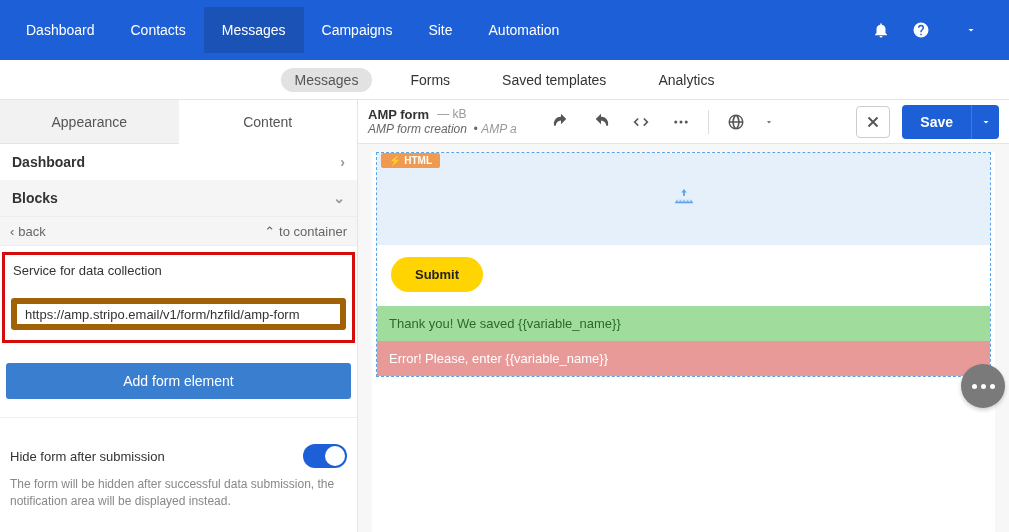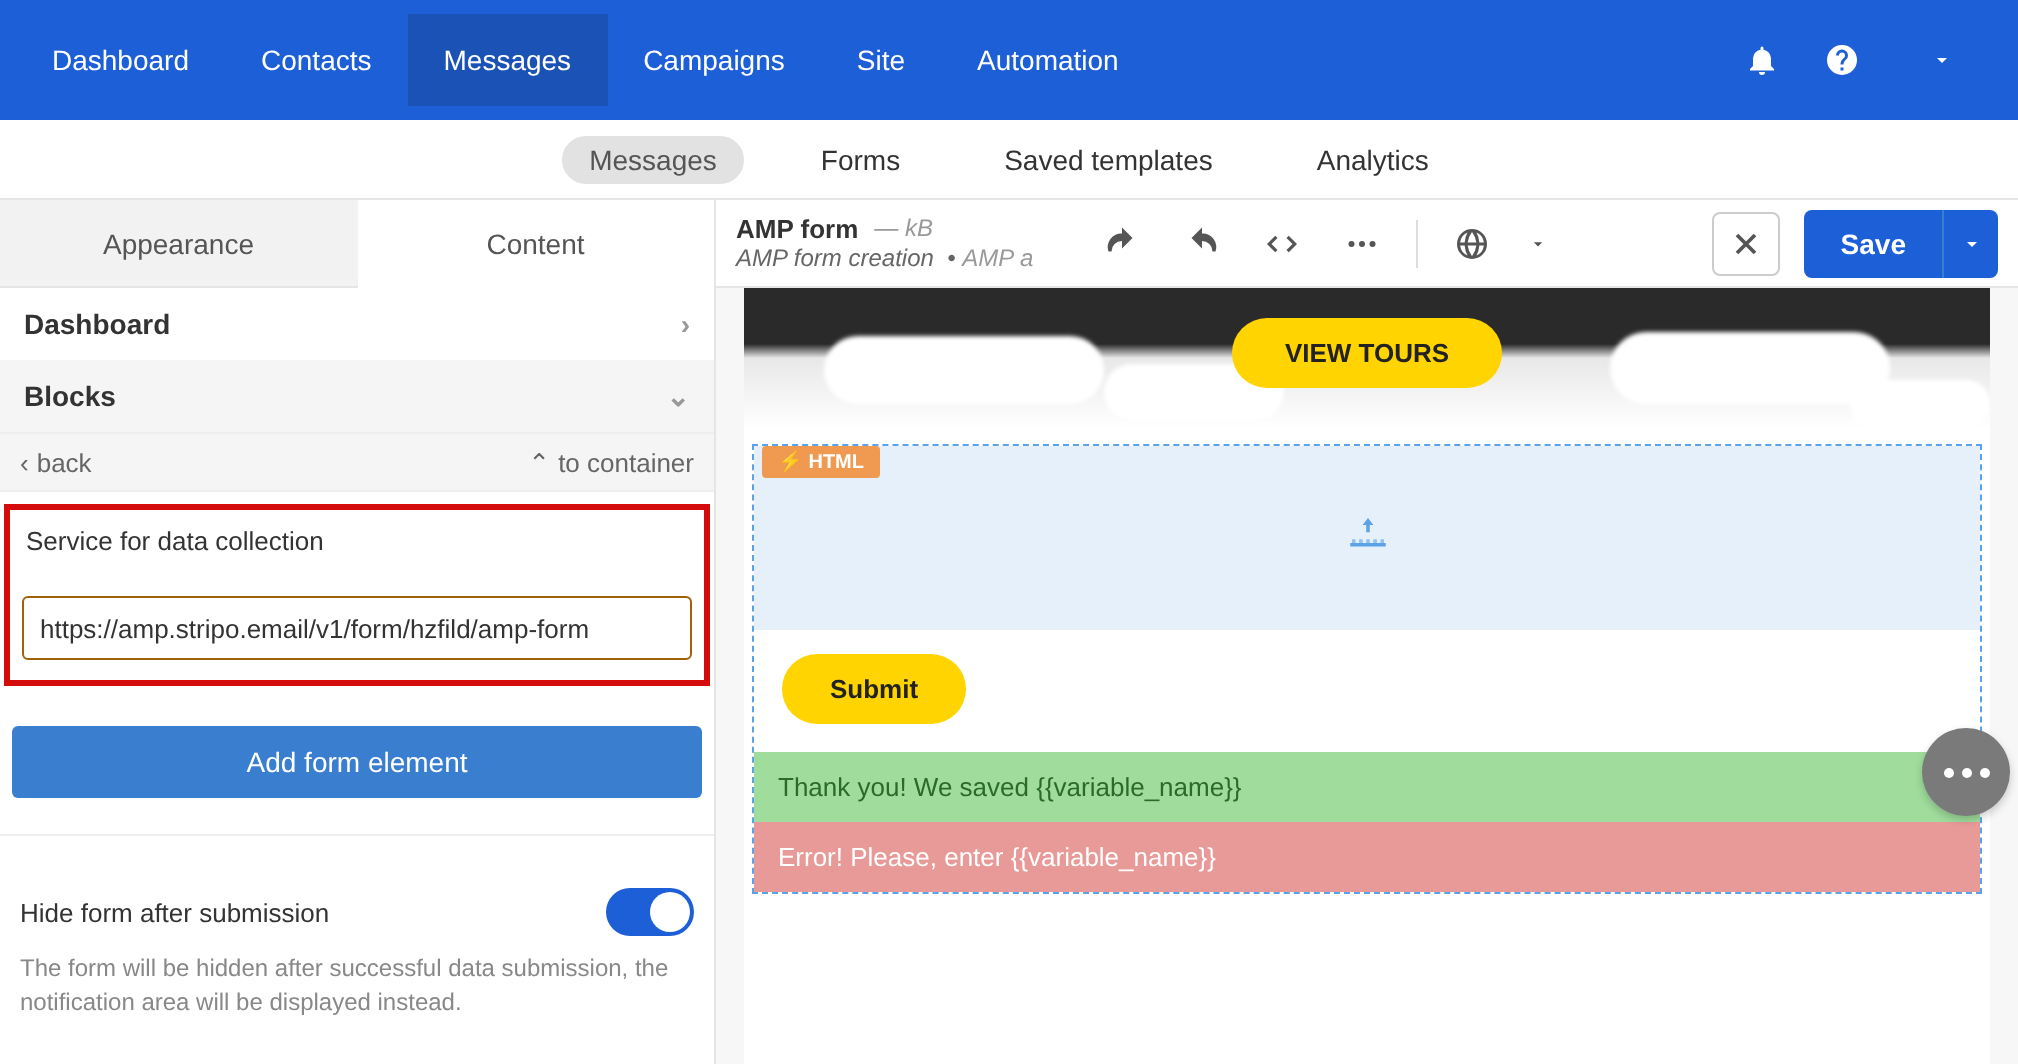--- a/index.html
+++ b/index.html
@@ -26,37 +26,37 @@
 .section-row { display: flex; align-items: center; justify-content: space-between; padding: 0 12px; height: 36px; font-size: 14px; color: #333; cursor: pointer; }
 .section-row.strong { font-weight: 600; }
 .section-row.open { background: #f5f5f5; }
 .chev { color: #999; font-size: 14px; }
 
 .back-row { display: flex; align-items: center; justify-content: space-between; padding: 0 10px; height: 30px; background: #f5f5f5; color: #666; font-size: 13px; border-top: 1px solid #eee; border-bottom: 1px solid #eee; }
 .back-row .left, .back-row .right { display: flex; align-items: center; gap: 4px; cursor: pointer; }
 
 .highlight-box { border: 3px solid #d40c0c; margin: 6px 2px; padding: 8px 6px 10px 6px; }
 .field-label { font-size: 13px; color: #333; margin-bottom: 20px; padding-left: 2px; }
-.text-input { width: 100%; height: 32px; padding: 0 8px; border: 1px solid #a16207; border-radius: 3px; font-size: 13px; color: #333; }
+.text-input { width: 100%; height: 32px; padding: 0 8px; border: 6px solid #a16207; border-radius: 3px; font-size: 13px; color: #333; }
 
 .prim-btn { margin: 14px 6px 0 6px; background: #3a7ed0; color: #fff; text-align: center; height: 36px; line-height: 36px; border-radius: 3px; font-size: 14px; cursor: pointer; }
 
 .divider { height: 1px; background: #eee; margin: 18px 0; }
 
 .toggle-row { display: flex; align-items: center; justify-content: space-between; padding: 0 10px; margin-top: 8px; }
 .toggle-label { font-size: 13px; color: #333; }
 .switch { width: 44px; height: 24px; background: #1d5fd6; border-radius: 12px; position: relative; cursor: pointer; }
 .switch .knob { position: absolute; right: 2px; top: 2px; width: 20px; height: 20px; background: #fff; border-radius: 50%; }
 .help-text { padding: 8px 10px 0 10px; font-size: 12px; color: #888; line-height: 1.4; }
 
 .rightpane { flex: 1; display: flex; flex-direction: column; }
 .rphead { height: 44px; display: flex; align-items: center; padding: 0 10px; border-bottom: 1px solid #e5e5e5; gap: 6px; }
 .title-block { display: flex; flex-direction: column; line-height: 1.2; width: 170px; }
 .title-block .t1 { font-weight: 700; font-size: 13px; display: flex; align-items: center; gap: 8px; }
-.title-block .t1 .kb { font-weight: 400; color: #999; font-style: italic; font-size: 12px; }
+.title-block .t1 .kb { font-weight: 400; color: #999; font-size: 12px; }
 .title-block .t2 { font-style: italic; color: #666; font-size: 12px; }
 .title-block .t2 .amp { color: #999; }
 .rp-icon { width: 34px; height: 32px; display: flex; align-items: center; justify-content: center; color: #555; cursor: pointer; border-radius: 4px; }
 .rp-icon svg { width: 18px; height: 18px; fill: #555; }
 .rp-icon.bordered { border: 1px solid #ccc; }
 .rp-spacer { flex: 1; }
 .save-group { display: flex; margin-left: 6px; }
 .save-btn { background: #1d5fd6; color: #fff; padding: 0 18px; height: 34px; display: flex; align-items: center; border-radius: 4px 0 0 4px; font-size: 14px; font-weight: 600; cursor: pointer; }
 .save-drop { background: #1d5fd6; color: #fff; width: 28px; height: 34px; display: flex; align-items: center; justify-content: center; border-radius: 0 4px 4px 0; border-left: 1px solid #3a7ed0; cursor: pointer; }
 .save-drop svg { width: 12px; height: 12px; fill: #fff; }
@@ -221,27 +221,20 @@
         <div class="save-drop">
             <svg viewBox="0 0 24 24">
               <path d="M7 10l5 5 5-5z"></path>
             </svg>
           </div>
       </div>
     </div>
 
     <div class="canvas-area">
       <div class="email-body">
-        <div class="hero">
-          <div class="cloud c1"></div>
-            <div class="cloud c2"></div>
-            <div class="cloud c3"></div>
-            <div class="cloud c4"></div>
-          <div class="pill-btn">VIEW TOURS</div>
-        </div>
 
         <div class="form-wrap">
           <div class="html-tag">⚡ HTML</div>
           <div class="drop-zone">
             <svg viewBox="0 0 24 18">
                 <path d="M12 0l3 4h-2v4h-2V4H9zM2 14h20v2H2z"></path>
                 <path d="M3 12h2v2H3zm4 0h2v2H7zm4 0h2v2h-2zm4 0h2v2h-2zm4 0h2v2h-2z" opacity=".6"></path>
               </svg>
           </div>
           <div class="submit-row">

